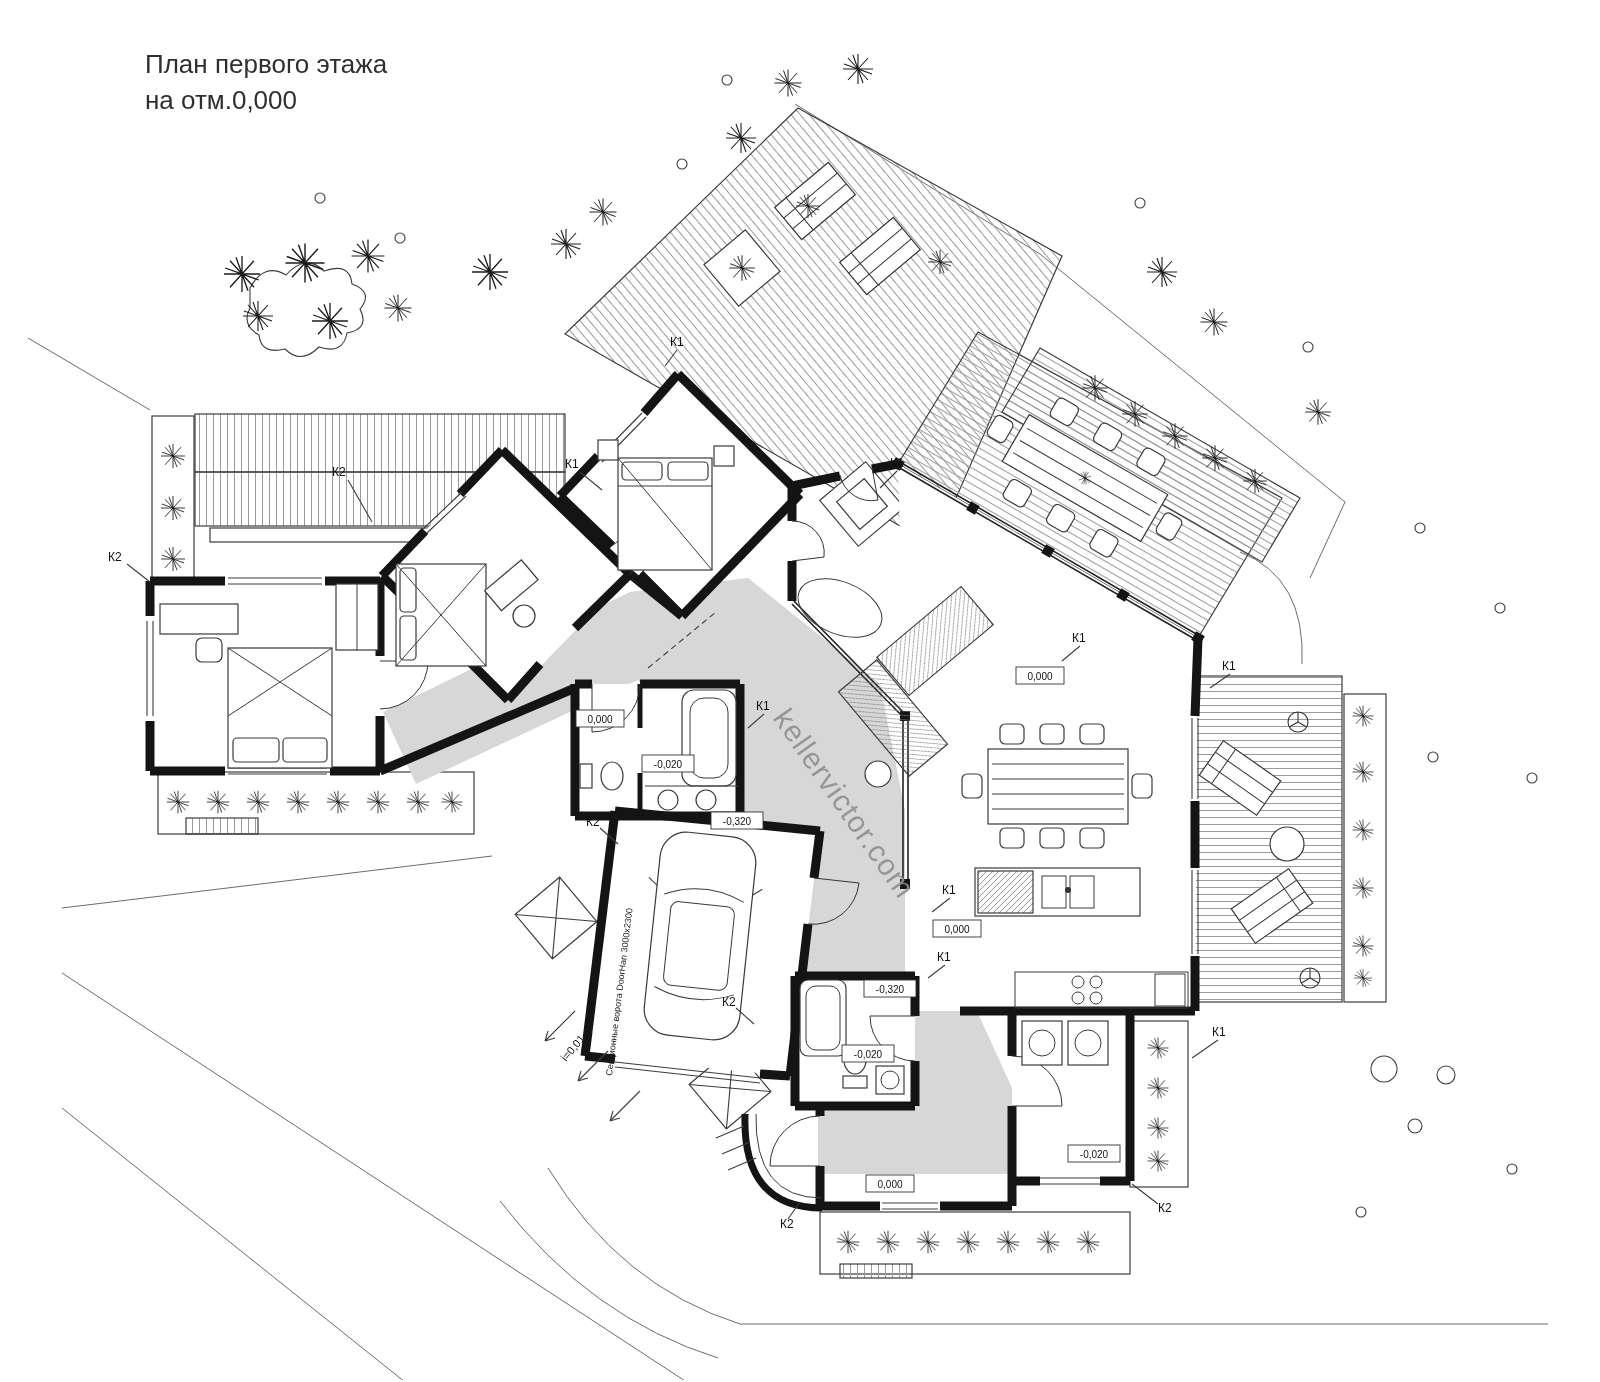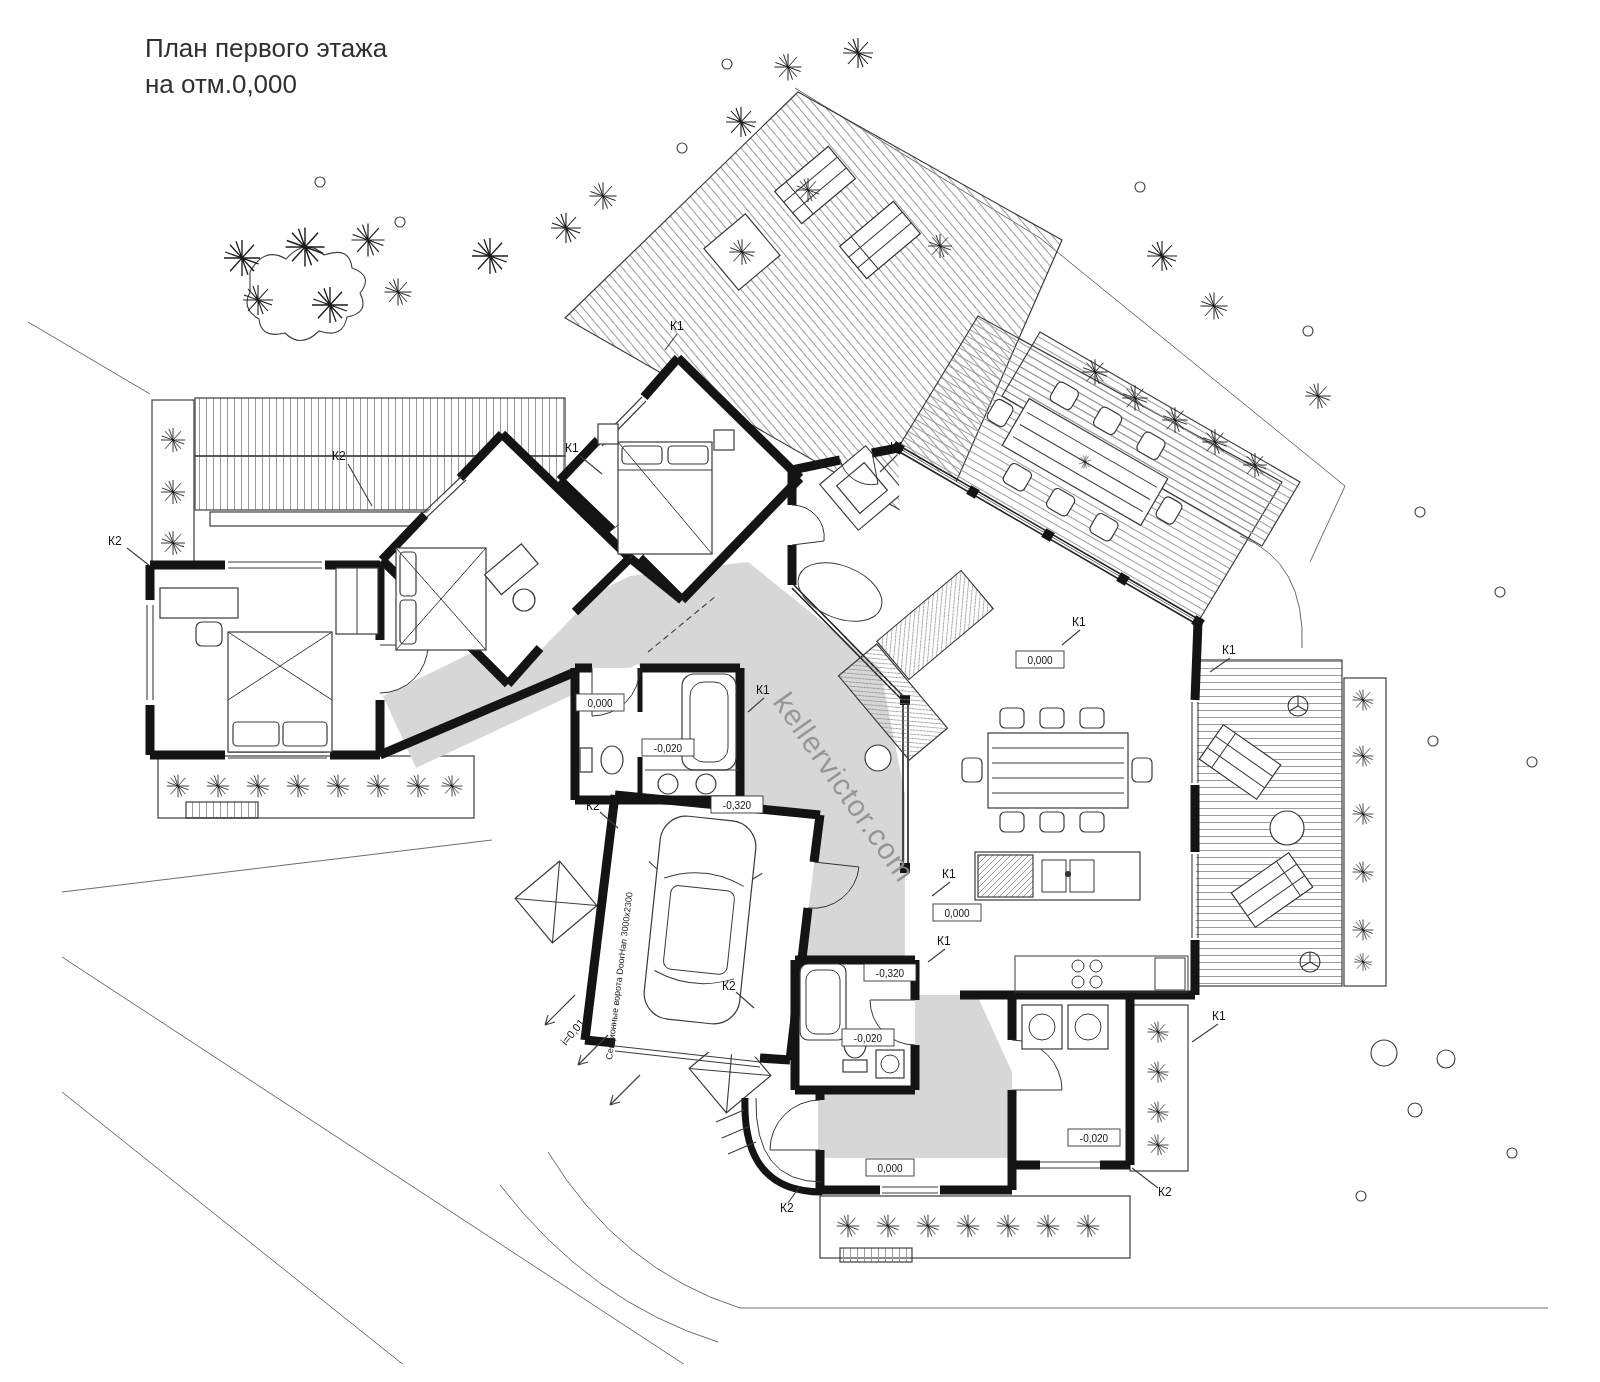--- a/index.html
+++ b/index.html
@@ -1,17 +1,17 @@
 <!DOCTYPE html>
 <html><head>
 <meta charset="utf-8">
 <style>
   html,body{margin:0;padding:0;background:#fff;}
   .page{position:relative;width:1600px;height:1364px;background:#fff;overflow:hidden;
-        font-family:"Liberation Sans",sans-serif;}
+        font-family:"Liberation Sans",sans-serif;margin-top:16px;}
   .title{position:absolute;left:145px;top:30px;font-size:26px;line-height:1.4;color:#2f2f2f;}
   svg{position:absolute;left:0;top:0;}
   svg text{font-family:"Liberation Sans",sans-serif;}
   .wall{stroke:#141414;stroke-width:9;fill:none;stroke-linecap:butt;}
   .wallthin{stroke:#141414;stroke-width:5;fill:none;}
   .line{stroke:#3c3c3c;stroke-width:1.1;fill:none;}
   .site{stroke:#6b6b6b;stroke-width:1;fill:none;}
   .deckb{stroke:#3c3c3c;stroke-width:1.2;}
   .furn{stroke:#3a3a3a;stroke-width:1.2;fill:#fff;}
   .furnl{stroke:#3a3a3a;stroke-width:1;fill:none;}

